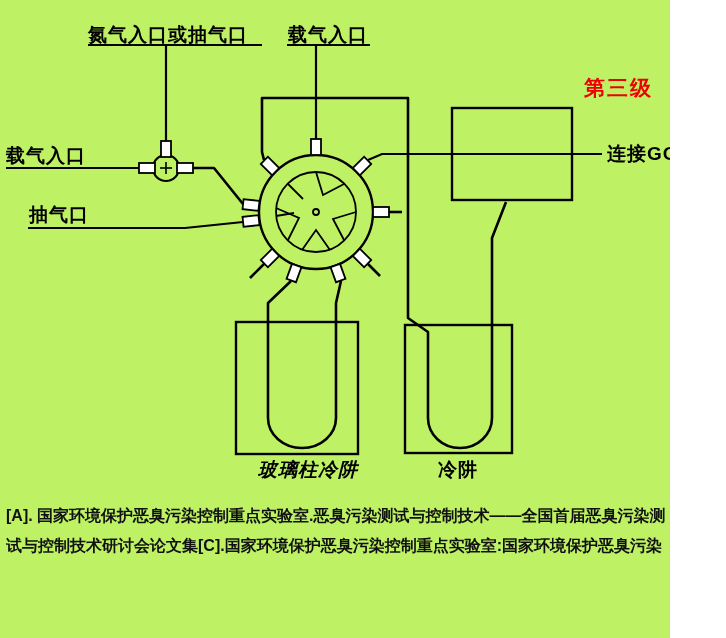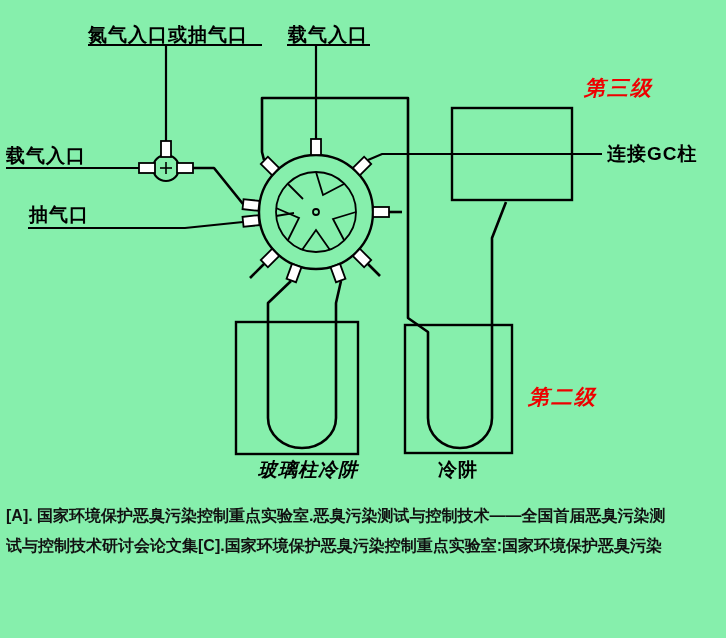--- a/index.html
+++ b/index.html
@@ -1,39 +1,38 @@
 <!DOCTYPE html>
 <html style="--stage-red: #ee0000; --line: #000000;"><head>
 <meta charset="utf-8">
 <style>
   :root { --stage-red: #ee0000; --line: #000000; }
   * { margin: 0; padding: 0; box-sizing: border-box; }
   body { background: #ffffff; }
   .stage {
     position: relative;
-    width: 726px;
+    width: 670px;
     height: 638px;
-    background: #86efac;
+    background: #bef264;
     overflow: hidden;
     font-family: "Liberation Sans", "DejaVu Sans", sans-serif;
   }
   svg { position: absolute; left: 0; top: 0; }
   .lbl {
     position: absolute;
     font-weight: bold;
     font-size: 19px;
     color: #000;
     white-space: nowrap;
     letter-spacing: 1px;
   }
   .red {
     color: var(--stage-red);
     font-size: 21px;
     letter-spacing: 2px;
-    font-style: italic;
   }
   .caption {
     position: absolute;
     left: 6px;
     top: 501px;
     width: 716px;
   }
   .cap-line {
     font-weight: bold;
     font-size: 16px;
@@ -112,21 +111,20 @@
       </g>
     </g>
   </svg>
 
   <div class="lbl" style="left:88px;  top:22px;">氮气入口或抽气口</div>
   <div class="lbl" style="left:288px; top:22px;">载气入口</div>
   <div class="lbl" style="left:6px;   top:143px;">载气入口</div>
   <div class="lbl" style="left:29px;  top:202px;">抽气口</div>
   <div class="lbl red" style="left:584px; top:74px;">第三级</div>
   <div class="lbl" style="left:607px; top:141px;">连接GC柱</div>
-  <div class="lbl red" style="left:528px; top:383px;">第二级</div>
   <div class="lbl" style="left:258px; top:457px;font-style:italic;">玻璃柱冷阱</div>
   <div class="lbl" style="left:438px; top:457px;">冷阱</div>
 
   <div class="caption">
     <div class="cap-line">[A]. 国家环境保护恶臭污染控制重点实验室.恶臭污染测试与控制技术——全国首届恶臭污染测</div>
     <div class="cap-line">试与控制技术研讨会论文集[C].国家环境保护恶臭污染控制重点实验室:国家环境保护恶臭污染</div>
   </div>
 
 </div>
 

